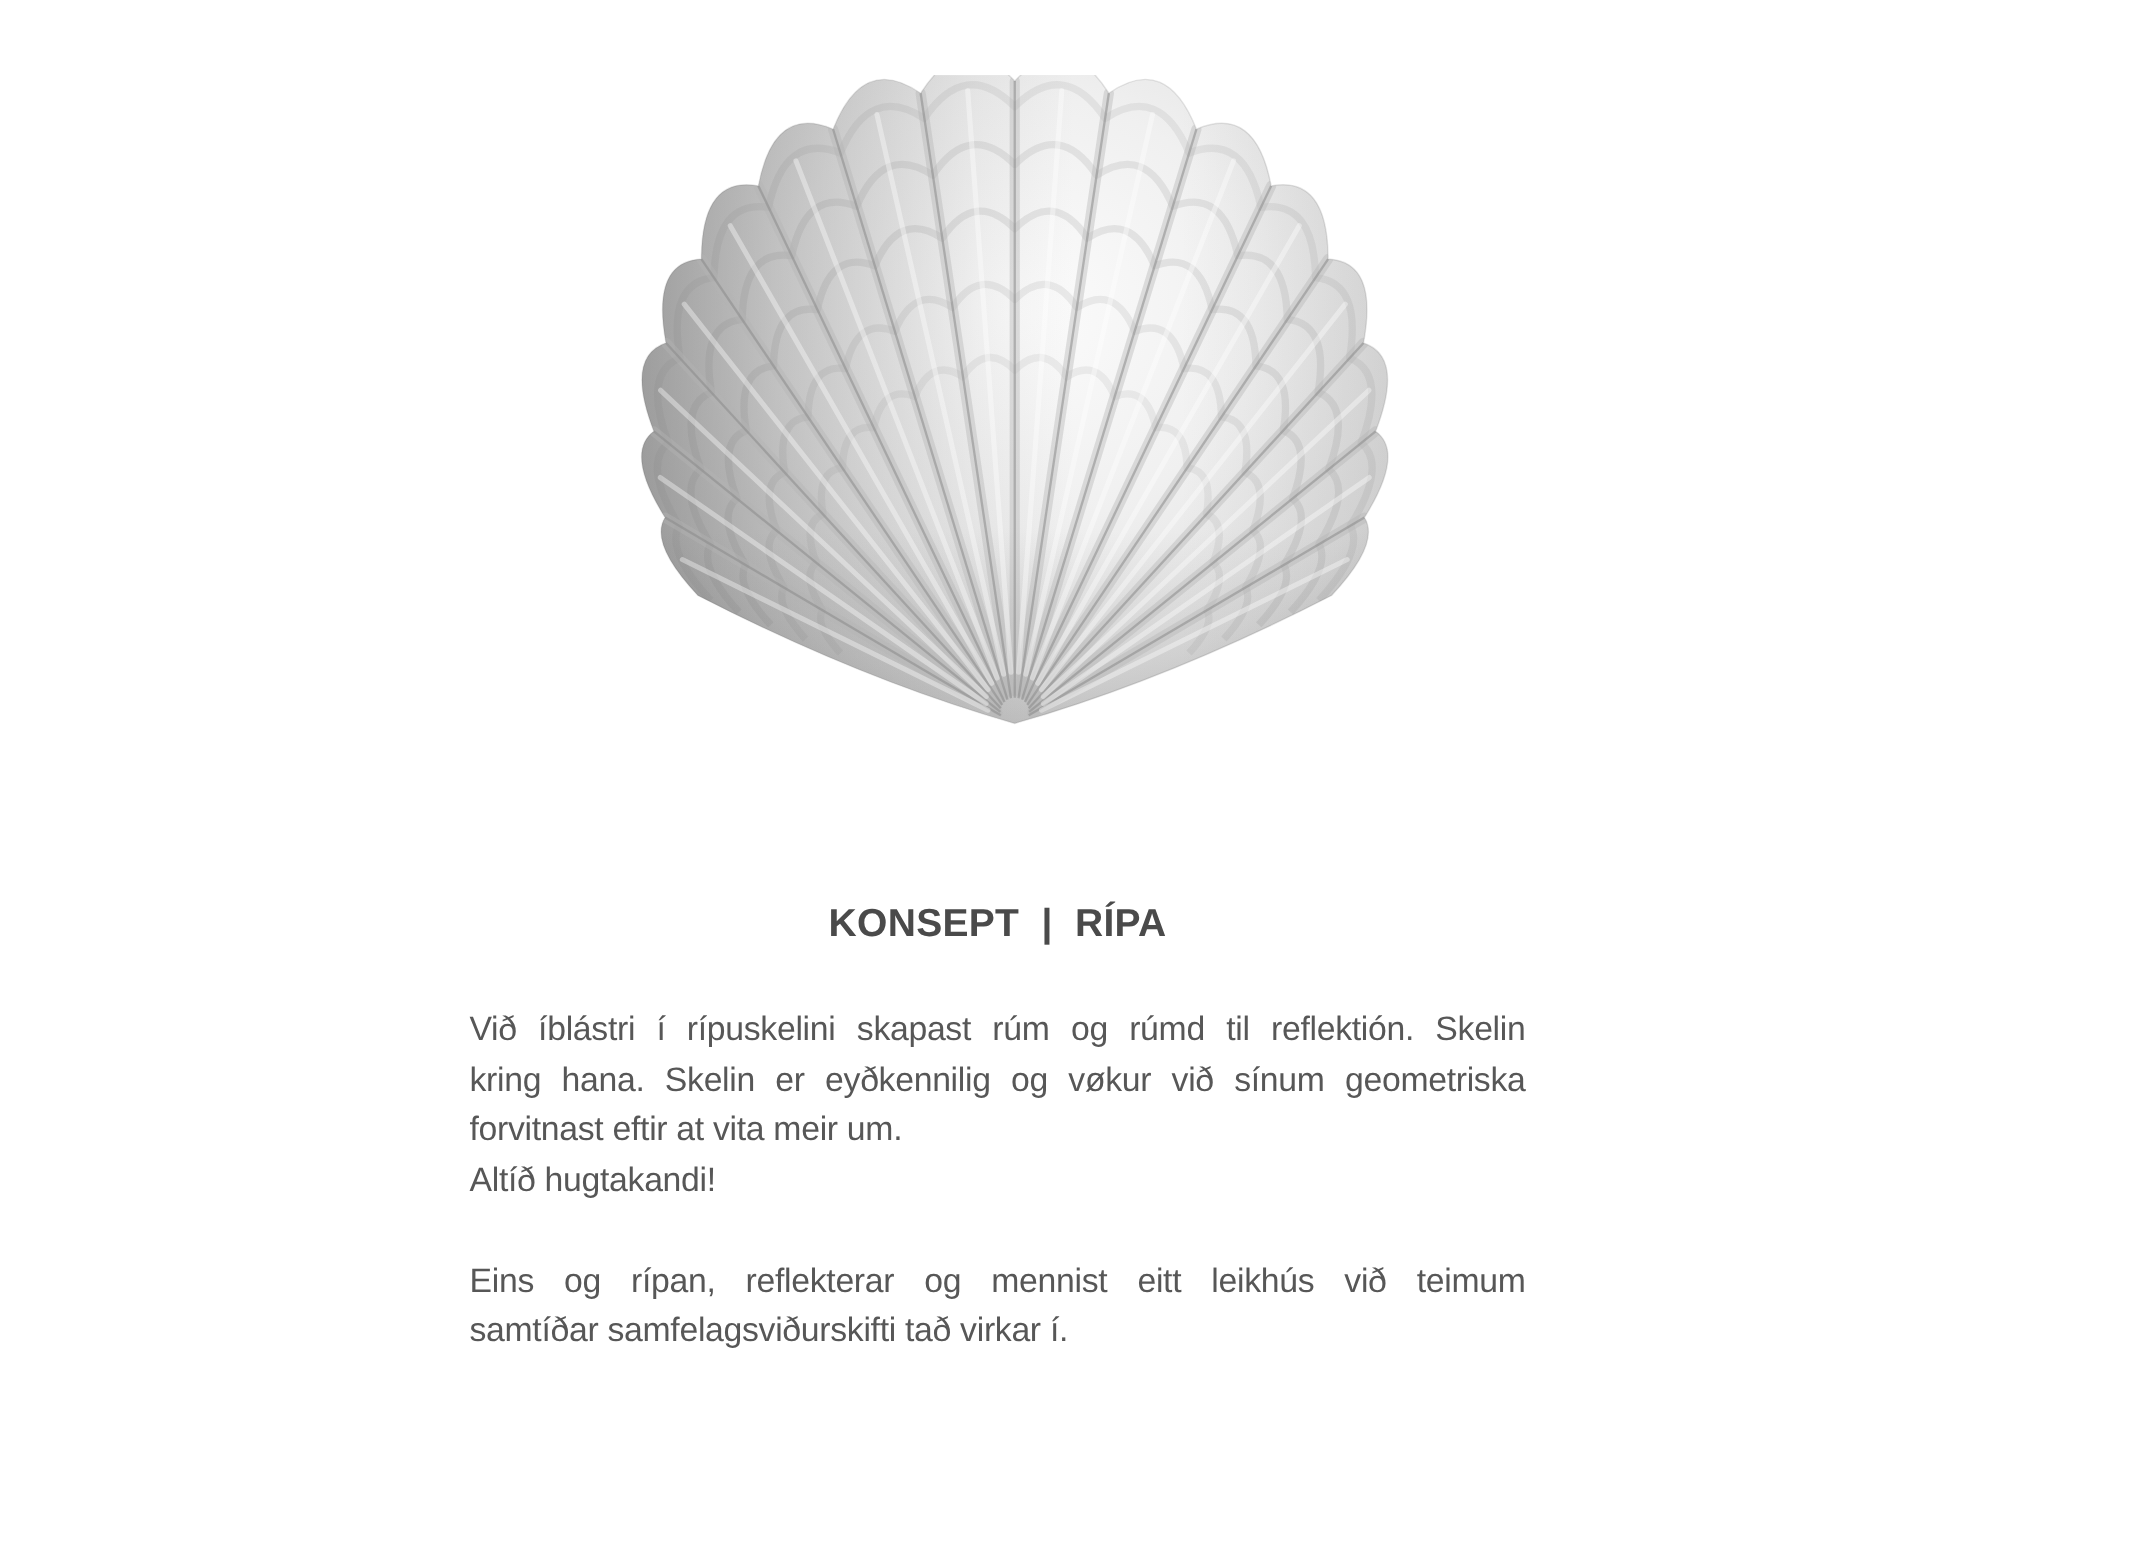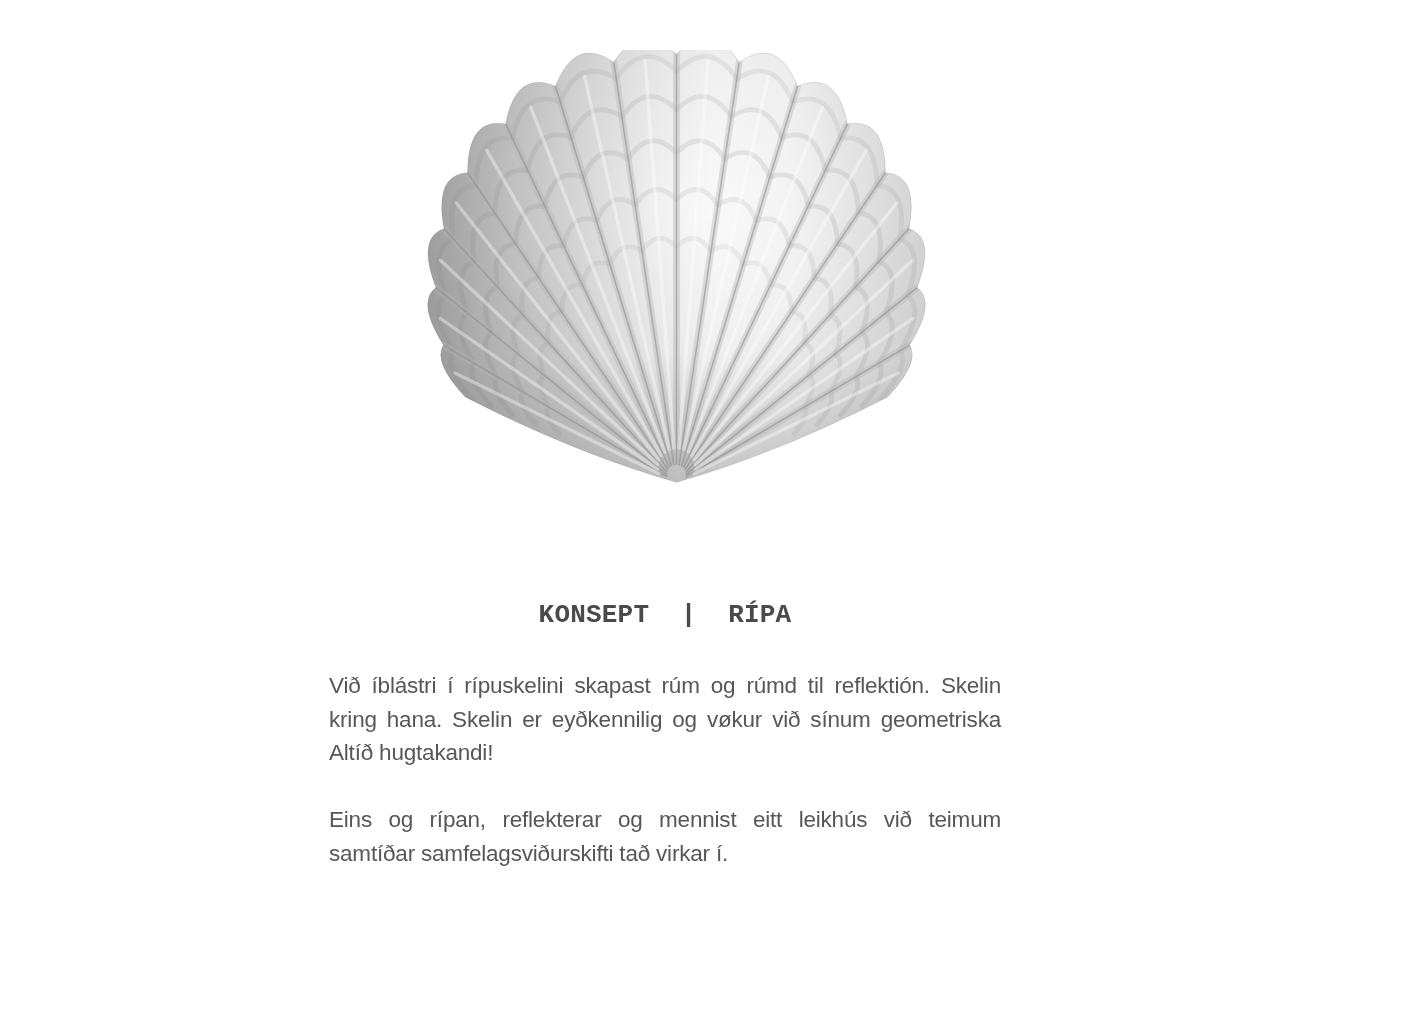--- a/index.html
+++ b/index.html
@@ -31,30 +31,29 @@
   }
   .heading {
     margin: 0;
     font-size: 26px;
     font-weight: bold;
     line-height: 34px;
     letter-spacing: 0.2px;
     color: #4a4a4a;
     text-align: center;
     white-space: pre;
-    font-family: Liberation Mono, monospace;
   }
   .body-text {
     margin-top: 37px;
     font-size: 22.5px;
     line-height: 33.5px;
     letter-spacing: -0.2px;
     color: #575757;
   }
-  .para { margin: 16px; }
+  .para { margin: 0; }
   .para + .para { margin-top: 33.5px; }
   .line {
     display: block;
     text-align: justify;
     text-align-last: justify;
   }
   .line.end {
     text-align: left;
     text-align-last: left;
   }
@@ -151,20 +150,21 @@
       </svg>
   </figure>
 
   <section class="content">
     <h1 class="heading">KONSEPT  |  RÍPA</h1>
 
     <div class="body-text">
       <p class="para">
         <span class="line">Við íblástri í rípuskelini skapast rúm og rúmd til reflektión. Skelin</span>
         <span class="line">kring hana. Skelin er eyðkennilig og vøkur við sínum geometriska</span>
+        <span class="line end">forvitnast eftir at vita meir um.</span>
         <span class="line end">Altíð hugtakandi!</span>
       </p>
       <p class="para">
         <span class="line">Eins og rípan, reflekterar og mennist eitt leikhús við teimum</span>
         <span class="line end">samtíðar samfelagsviðurskifti tað virkar í.</span>
       </p>
     </div>
   </section>
 
 </div>

